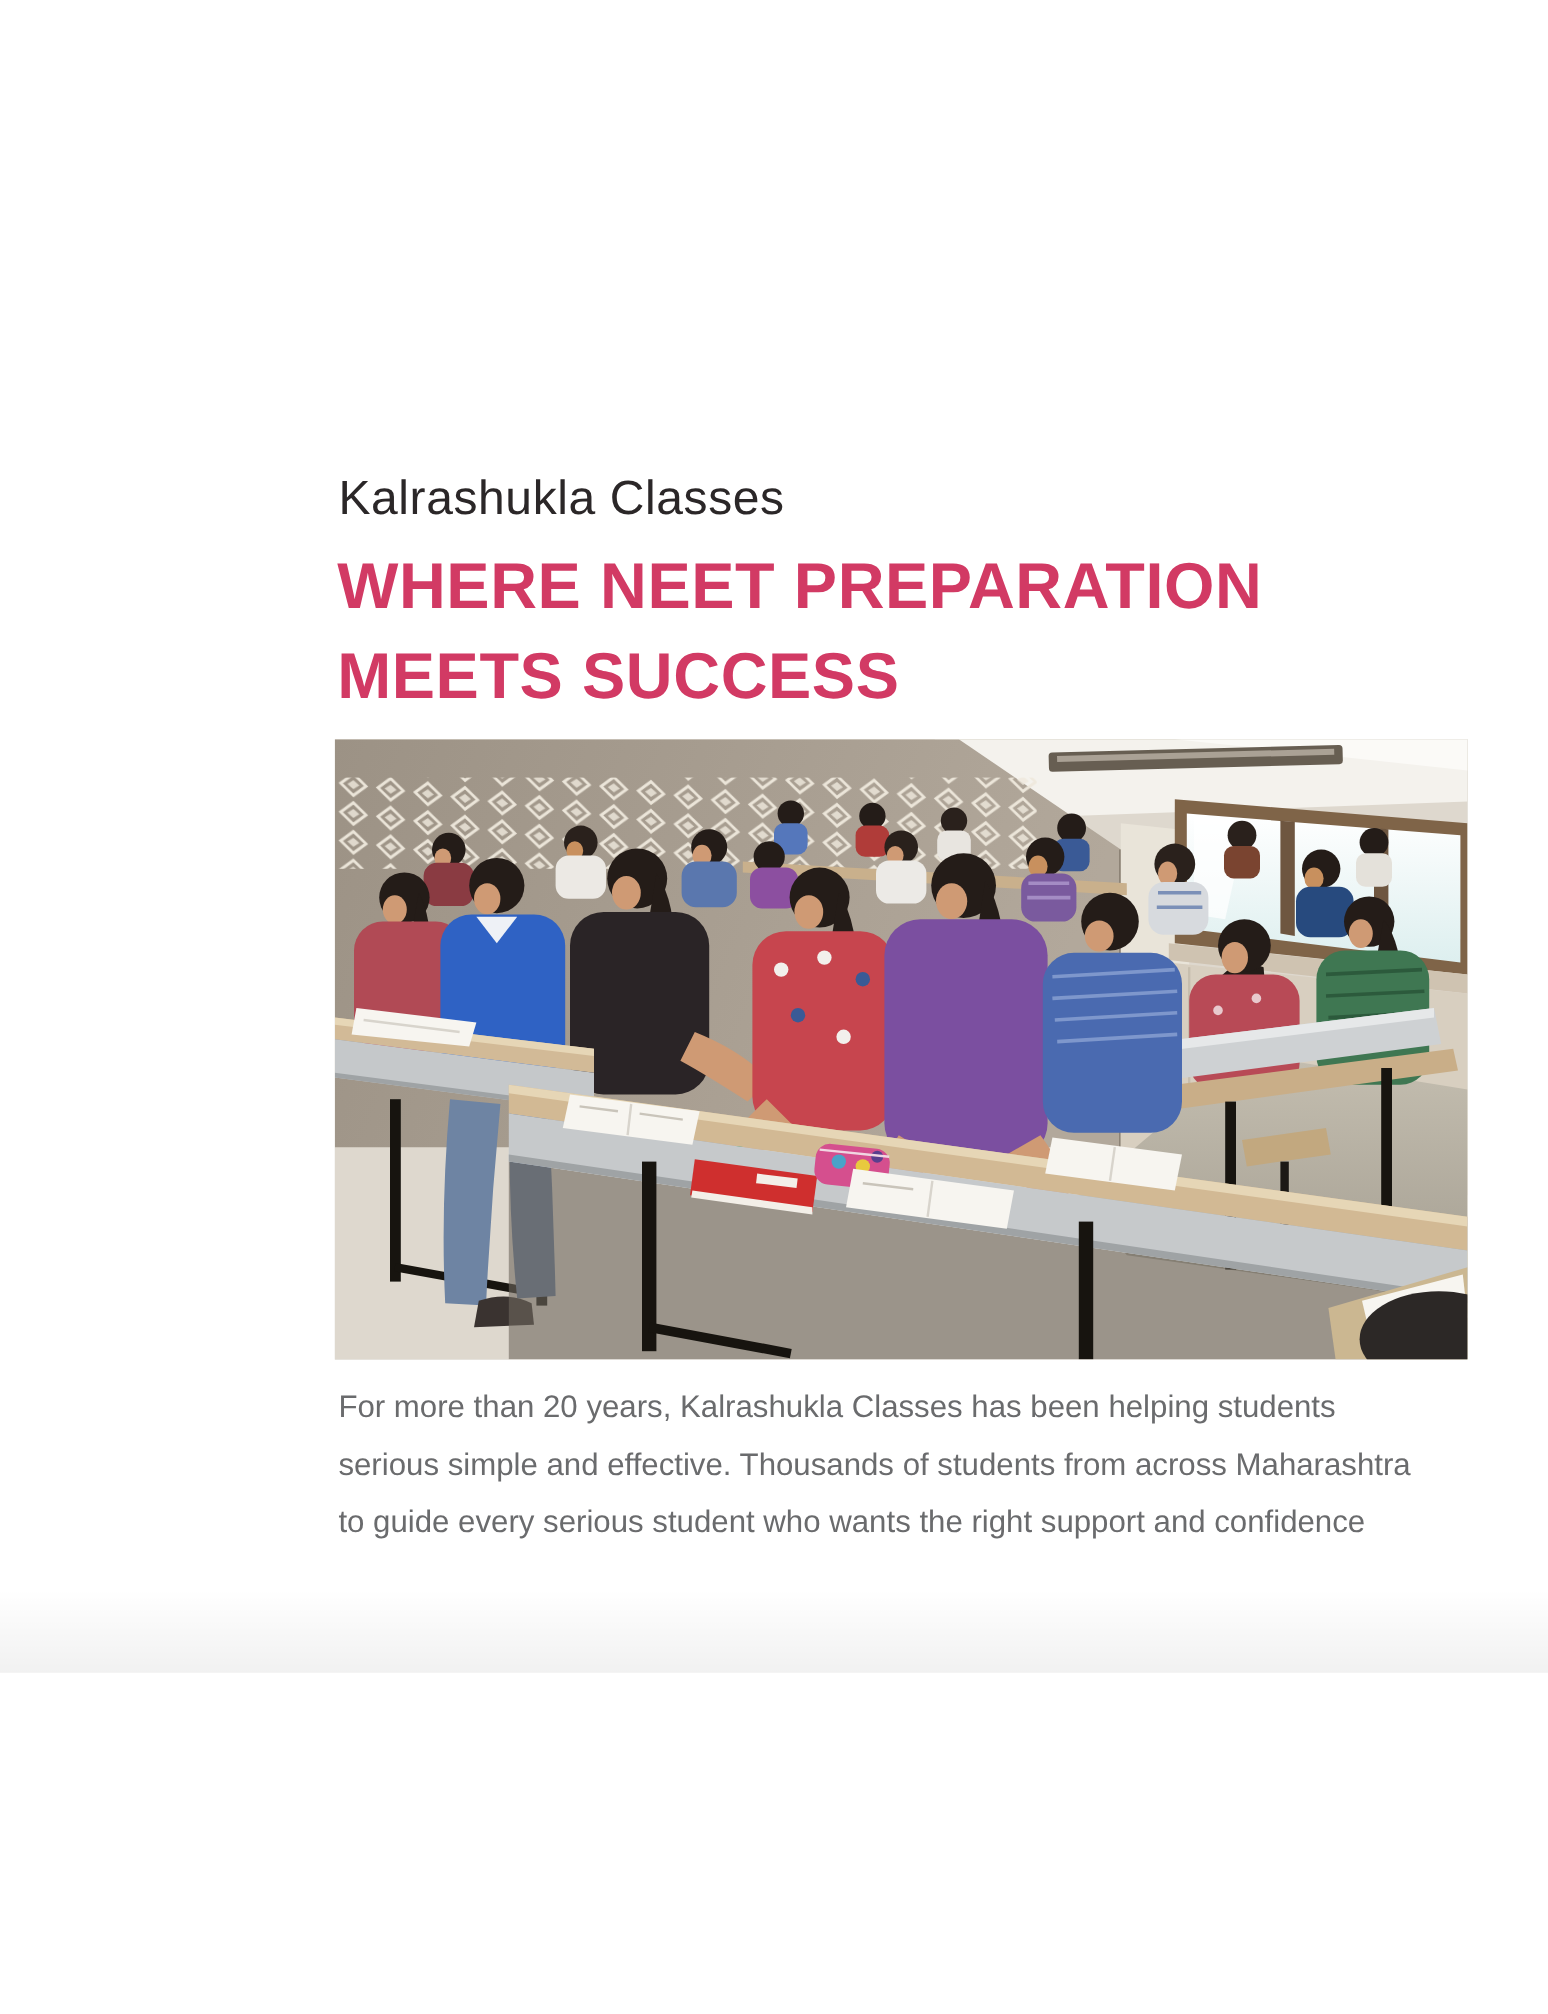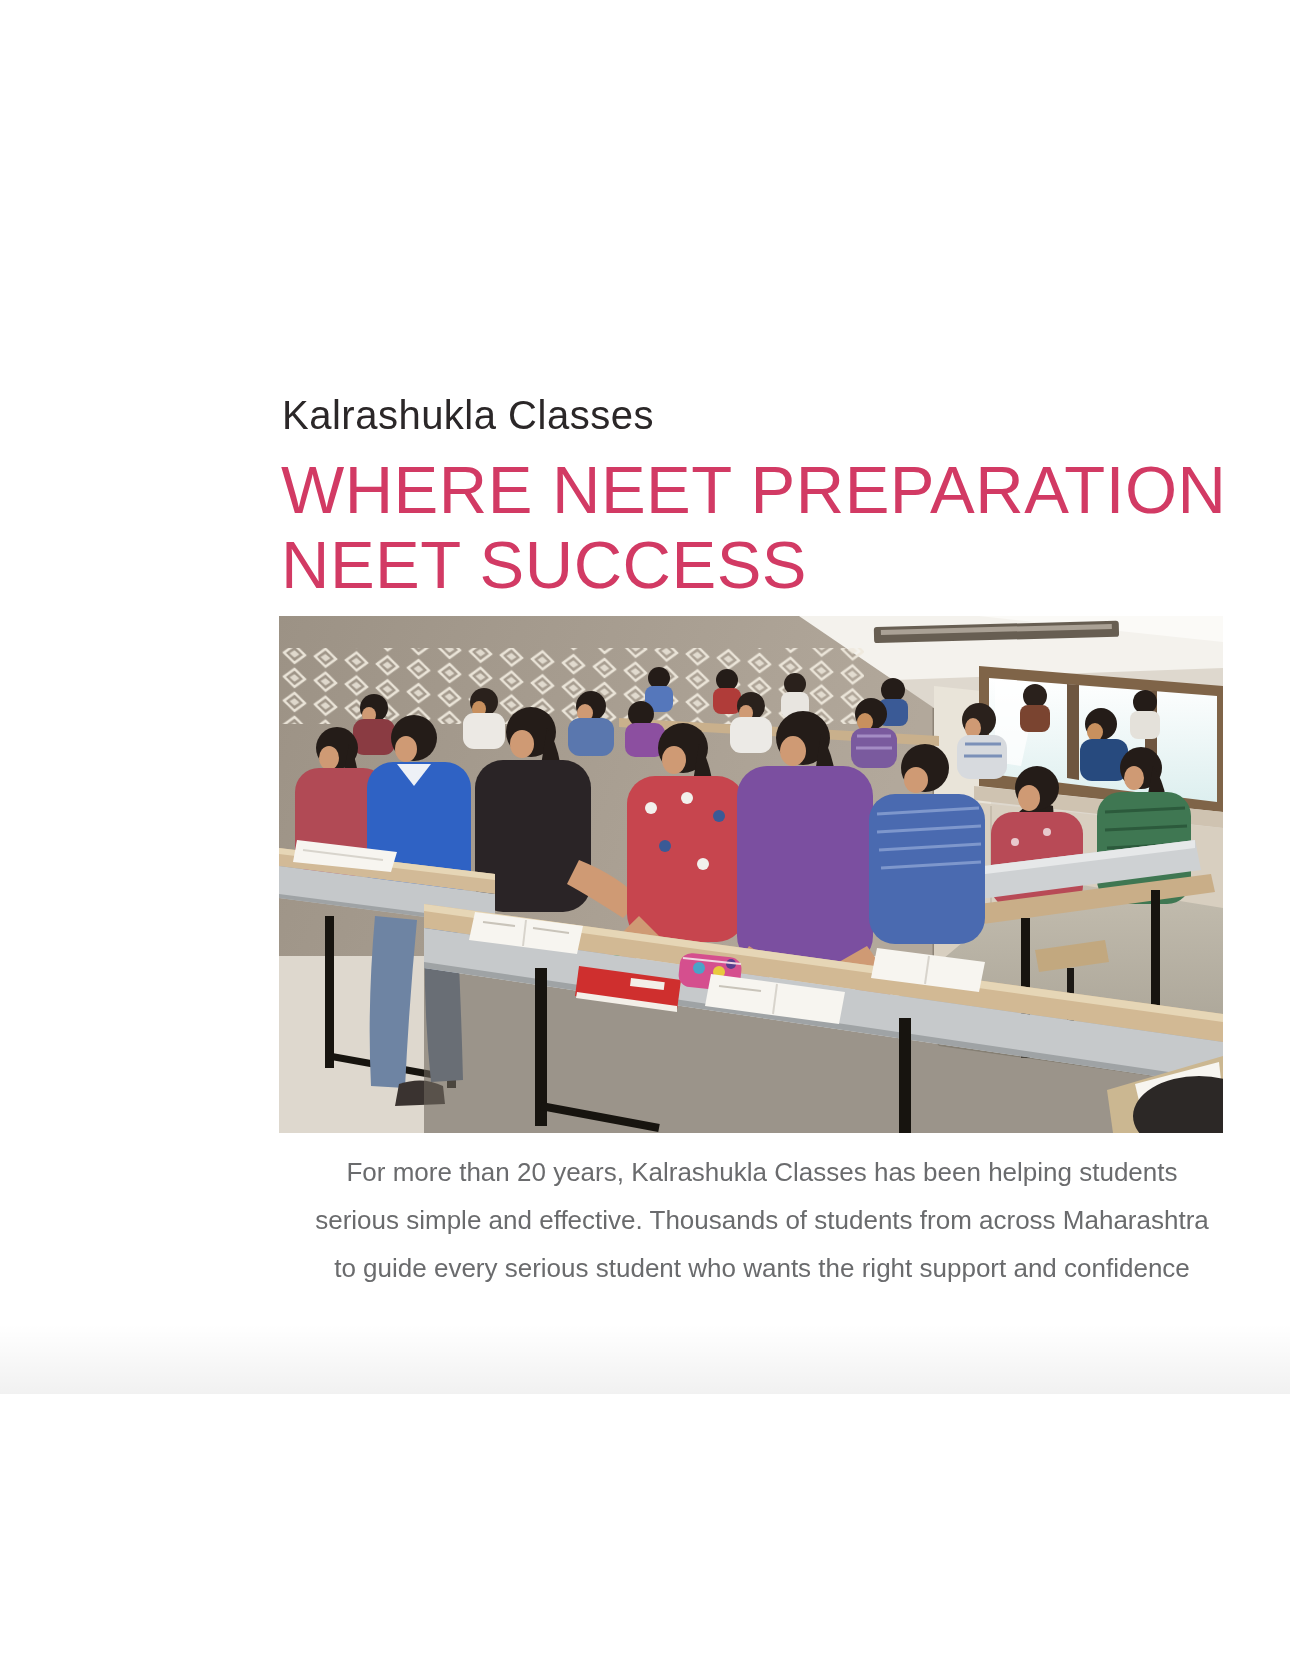--- a/index.html
+++ b/index.html
@@ -8,47 +8,47 @@
     font-family:"Liberation Sans","DejaVu Sans",sans-serif;
   }
   .page{position:absolute;left:0;top:0;width:1290px;height:1394px;background:#ffffff;}
   .eyebrow{
     position:absolute;left:282px;top:392px;
     font-size:40px;line-height:46px;color:#2b2728;letter-spacing:0.5px;font-weight:400;
     white-space:nowrap;
   }
   .headline{
     position:absolute;left:281px;top:452px;margin:0;
-    font-size:67px;line-height:75px;font-weight:400;color:#d23a64;letter-spacing:0.5px;
+    font-size:54px;line-height:75px;font-weight:700;color:#d23a64;letter-spacing:0.5px;
   }
   .headline div{white-space:nowrap;}
   .photo-frame{
     position:absolute;left:279px;top:616px;width:944px;height:517px;overflow:hidden;background:#d8d2c8;
   }
   .photo-frame svg{display:block;}
   .para{
     position:absolute;left:282px;top:1148px;width:960px;
-    font-size:26px;line-height:48px;color:#6a6b6d;font-weight:400;text-align:center;
+    font-size:26px;line-height:48px;color:#6a6b6d;font-weight:400;
   }
   .para .pline{white-space:nowrap;}
   .bottom-shade{
     position:absolute;left:0;bottom:0;width:1290px;height:70px;
     background:linear-gradient(to bottom,rgba(0,0,0,0),rgba(0,0,0,0.055));
   }
 </style>
 </head>
 <body>
 
 <div class="page">
 
   <div class="eyebrow">Kalrashukla Classes</div>
 
   <h1 class="headline">
     <div>WHERE NEET PREPARATION</div>
-    <div>NEET SUCCESS</div>
+    <div>MEETS SUCCESS</div>
   </h1>
 
   <div class="photo-frame">
     <svg width="944" height="517" viewBox="0 0 944 517">
       <title>Classroom full of students with dark hair seated at cream wooden desks writing notes; taupe wall with white diamond pattern on the left, bright windows on the right, red book and colorful pouch on the front desk</title>
       <defs>
         <linearGradient id="wallg" x1="0" y1="0" x2="1" y2="0.2">
           <stop offset="0" stop-color="#9c9285"></stop>
             <stop offset="1" stop-color="#b2a89b"></stop>
         </linearGradient>

